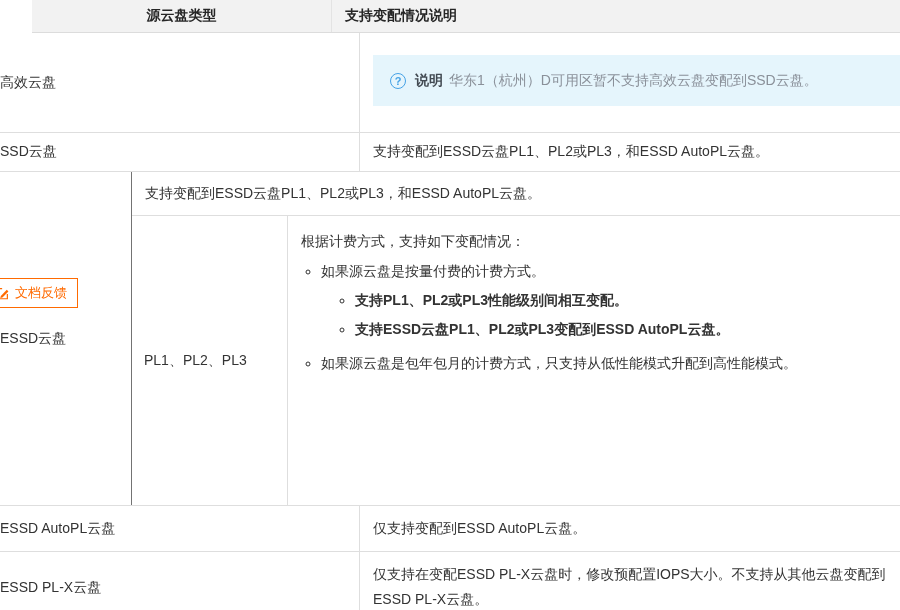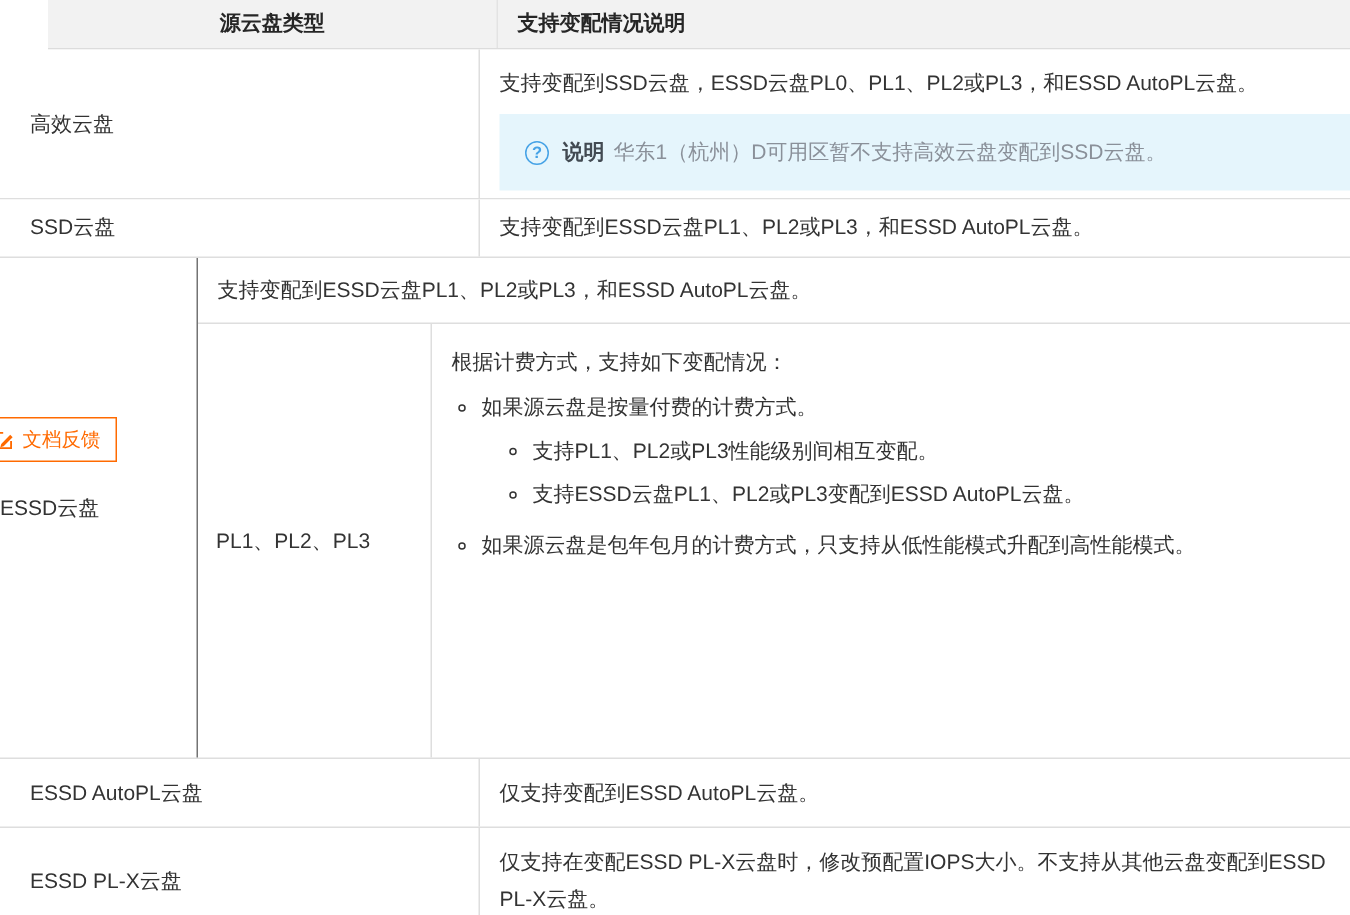--- a/index.html
+++ b/index.html
@@ -11,21 +11,21 @@
   }
   .doc-table { width:900px; }
 
   
   .thead { display:flex; height:33px; background:#F2F2F2; border-bottom:1px solid #DCDCDC; font-weight:bold; color:#262626;margin-left:32px; }
   .th1 { width:300px; flex-shrink:0; display:flex; align-items:center; justify-content:center; border-right:1px solid #E3E3E3; }
   .th2 { flex:1; display:flex; align-items:center; padding-left:13px; }
 
   
   .row { display:flex; border-bottom:1px solid #DEDEDE; background:#fff; }
-  .c1 { width:300px; flex-shrink:0; border-right:1px solid #DEDEDE; display:flex; align-items:center;margin-left:20px; }
+  .c1 { width:360px; flex-shrink:0; border-right:1px solid #DEDEDE; display:flex; align-items:center; }
   .c2 { flex:1; min-width:0; }
   .c2.center { display:flex; align-items:center; padding-left:13px; }
 
   .row-gaoxiao { height:100px; }
   .row-gaoxiao .c2 { padding:12px 13px 0 13px; }
   .desc-line { line-height:21px; }
 
   .note { margin-top:10px; height:51px; background:#E5F5FC; display:flex; align-items:center; padding-left:17px; margin-right:-13px; }
   .note-icon { width:16px; height:16px; border:1px solid #45A2E6; border-radius:50%; color:#45A2E6; font-size:11px; line-height:14px; text-align:center; font-weight:bold; margin-right:9px; flex-shrink:0; }
   .note-label { font-weight:bold; color:#424A52; margin-right:6px; white-space:nowrap; }
@@ -41,21 +41,21 @@
   .subrow-pl0 { height:44px; border-bottom:1px solid #DEDEDE; }
   .subrow-pl123 { height:289px; }
   .c1b { width:156px; flex-shrink:0; border-right:1px solid #DEDEDE; display:flex; align-items:center; padding-left:12px; }
   .c2b { flex:1; min-width:0; }
   .c2b.center { display:flex; align-items:center; padding-left:13px; }
   .c2b.rich { padding:15px 13px 0 13px; }
 
   .intro { line-height:20px; margin-bottom:10px; }
   ul.lvl1 { list-style:circle; margin:0; padding-left:20px; }
   ul.lvl1 > li { line-height:20px; margin-bottom:8px; color:#333; }
-  ul.lvl2 { list-style:circle; margin-top:9px; padding-left:34px; }
+  ul.lvl2 { list-style:circle; margin-top:9px; padding-left:34px;font-weight:bold; }
   ul.lvl2 > li { line-height:20px; margin-bottom:9px; }
   li.gap-top { margin-top:14px; }
 
   .row-autopl { height:46px; }
   .row-plx { height:72px; border-bottom:none; }
   .row-plx .c2 { padding:10px 0 0 13px; line-height:25px; }
 
   
   .feedback-btn {
     position:absolute; left:-14px; top:278px; height:30px; z-index:10;
@@ -71,21 +71,20 @@
 <div class="doc-table">
 
   <div class="thead">
     <div class="th1">源云盘类型</div>
     <div class="th2">支持变配情况说明</div>
   </div>
 
   <div class="row row-gaoxiao">
     <div class="c1">高效云盘</div>
     <div class="c2">
-      <div class="desc-line">支持变配到SSD云盘，ESSD云盘PL0、PL1、PL2或PL3，和ESSD AutoPL云盘。</div>
       <div class="note">
         <span class="note-icon">?</span>
         <span class="note-label">说明</span>
         <span class="note-text">华东1（杭州）D可用区暂不支持高效云盘变配到SSD云盘。</span>
       </div>
     </div>
   </div>
 
   <div class="row row-ssd">
     <div class="c1">SSD云盘</div>

